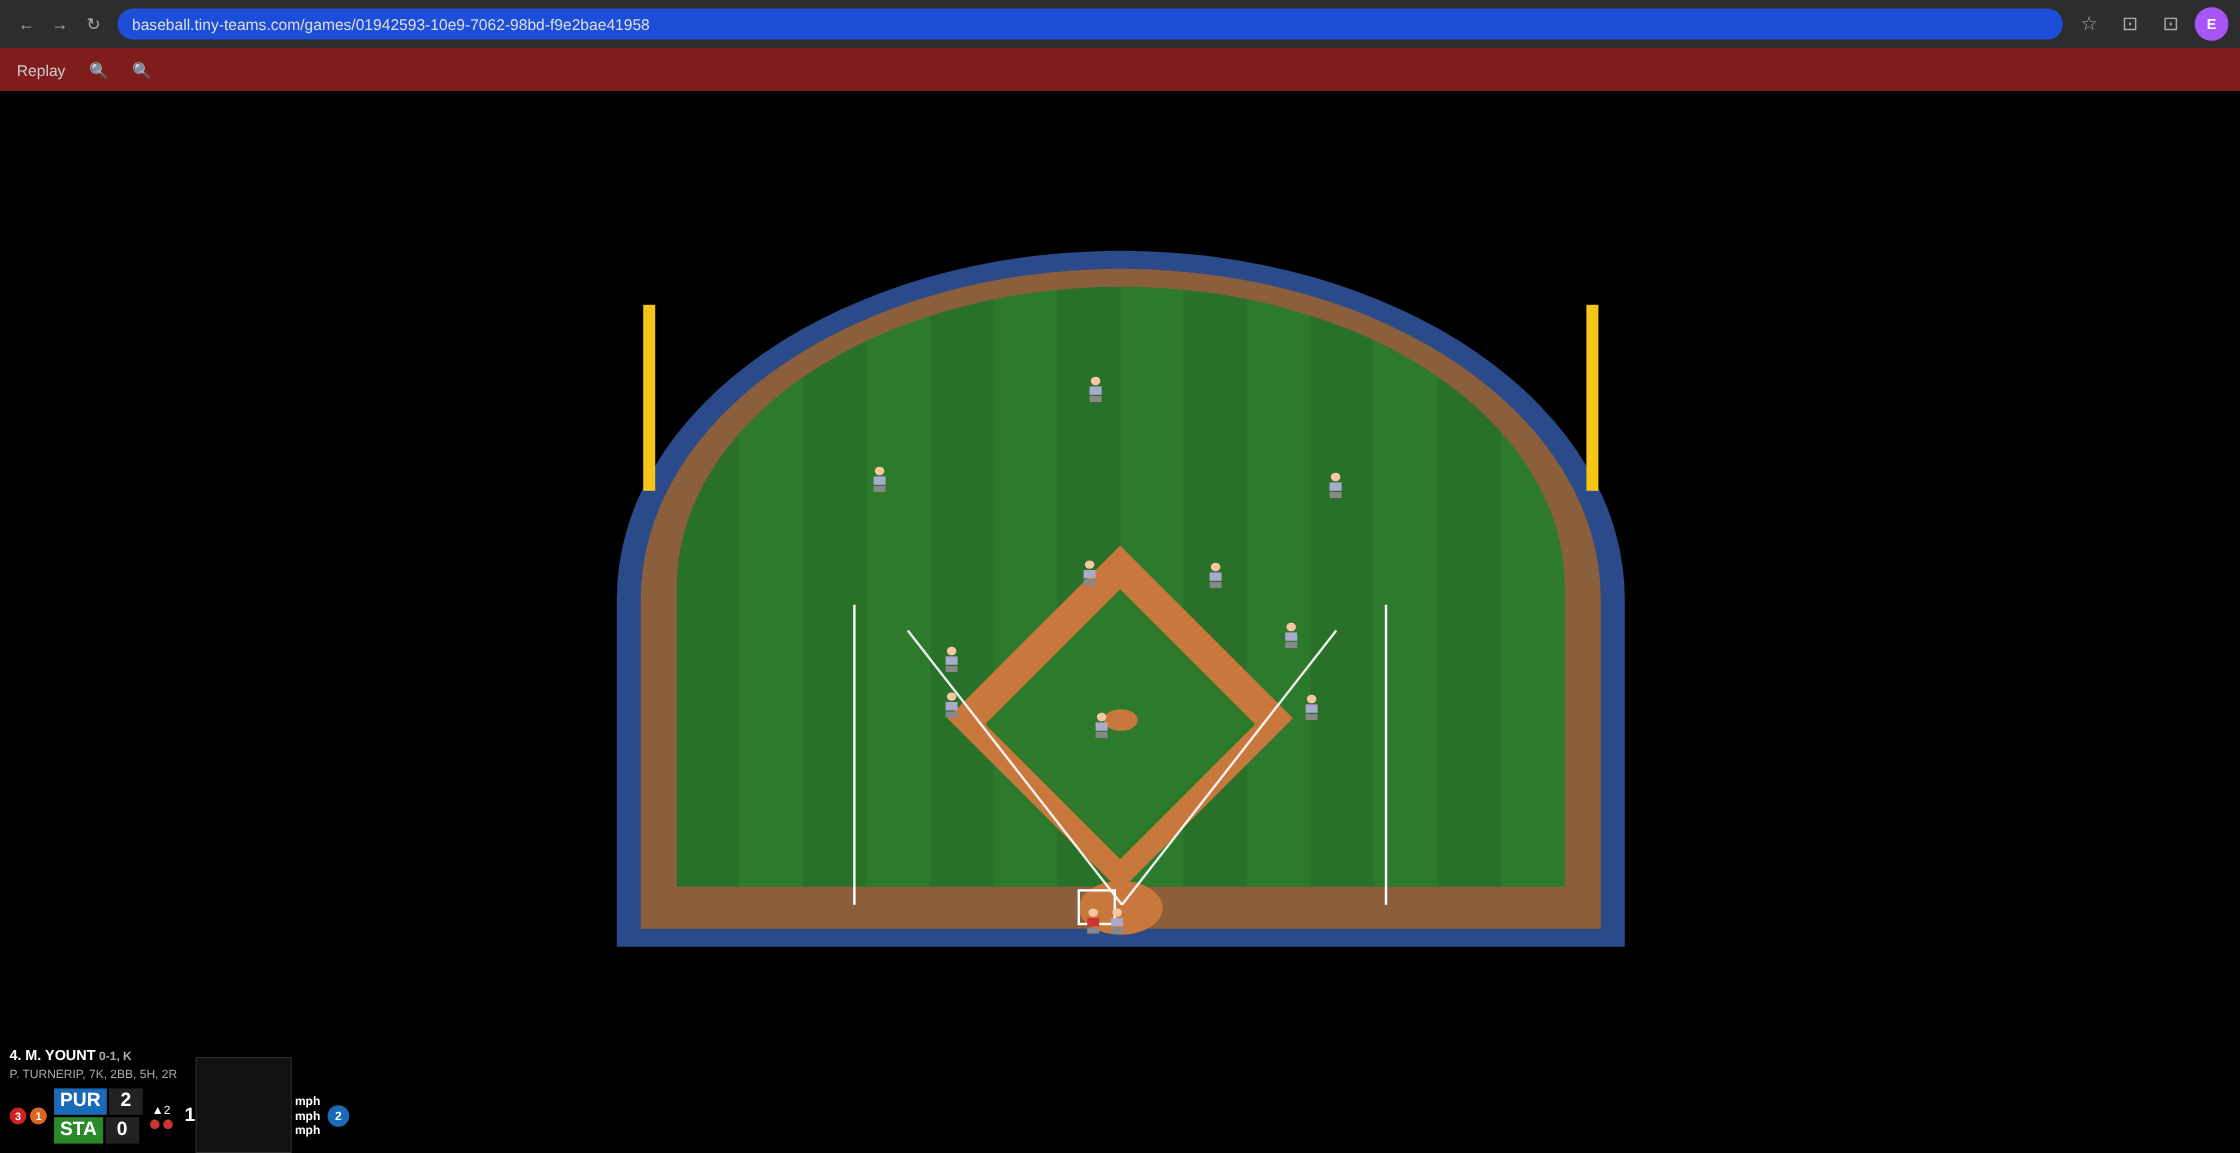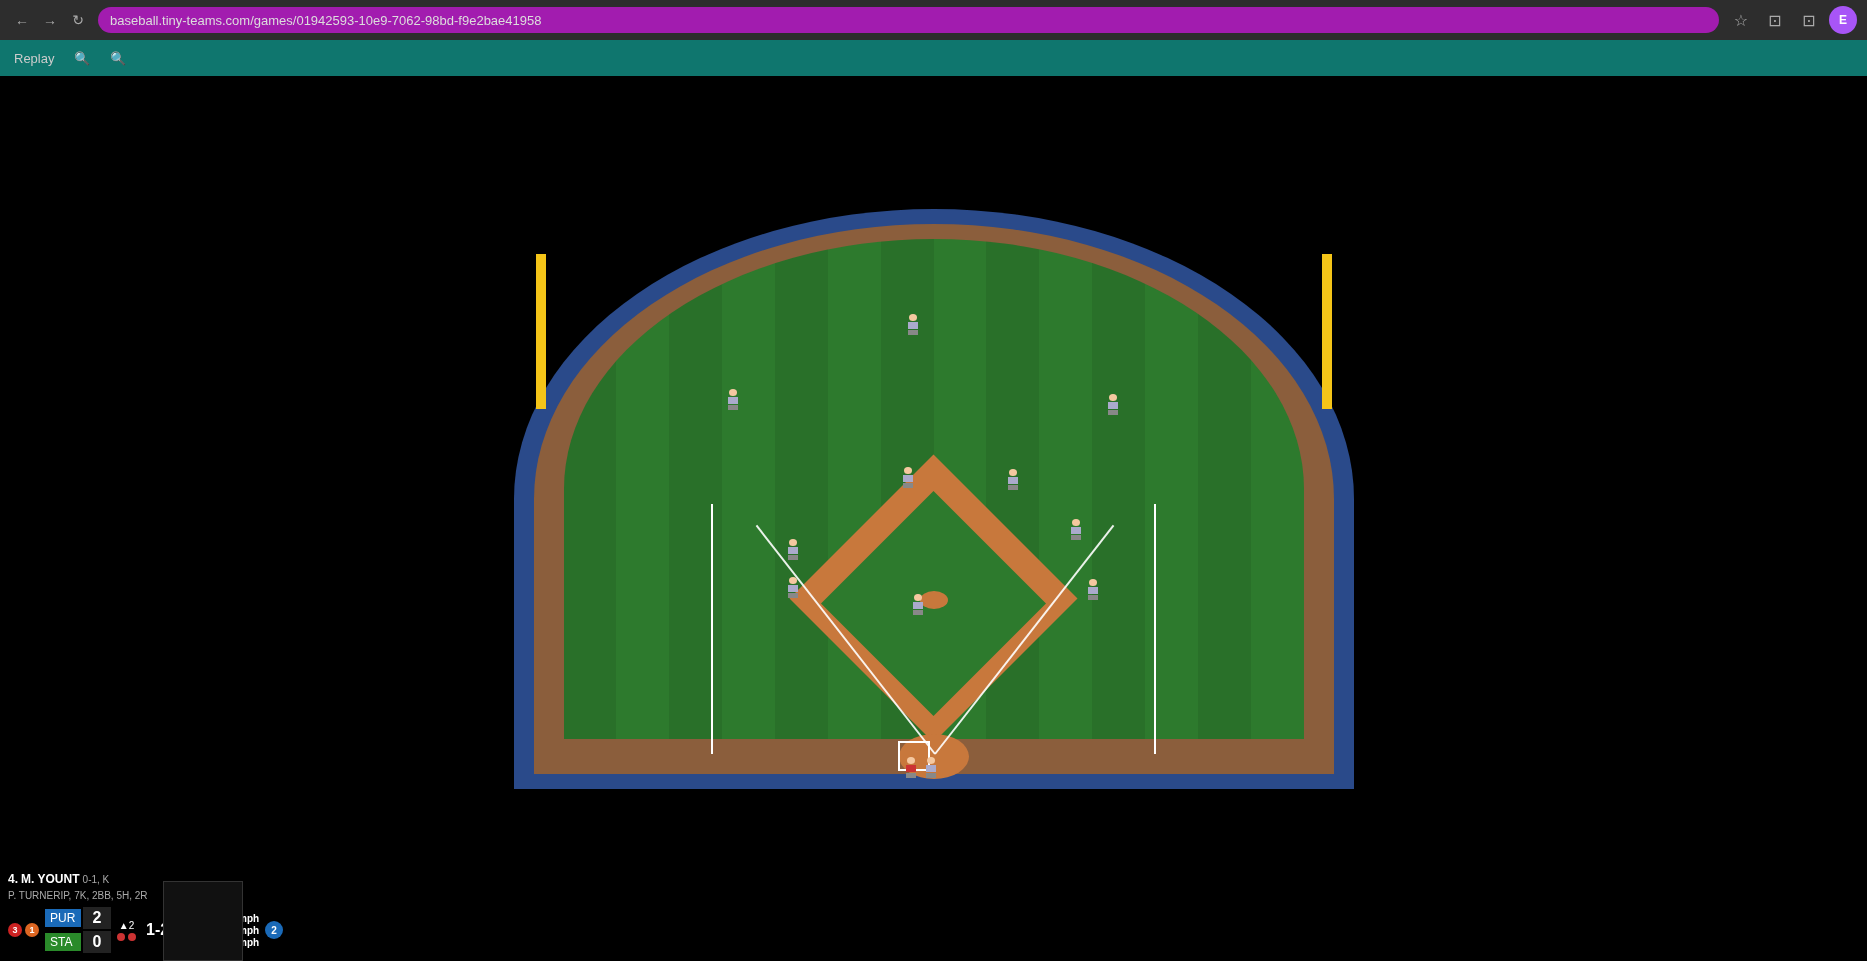--- a/index.html
+++ b/index.html
@@ -34,21 +34,21 @@
       color: #aaa;
       font-size: 14px;
       cursor: pointer;
       display: flex;
       align-items: center;
       justify-content: center;
     }
     .address-bar {
       flex: 1;
       height: 26px;
-      background: #a21caf;
+      background: #1d4ed8;
       border-radius: 13px;
       display: flex;
       align-items: center;
       padding: 0 12px;
       color: #ddd;
       font-size: 13px;
     }
     .browser-actions {
       display: flex;
       gap: 6px;
@@ -78,21 +78,21 @@
       cursor: pointer;
       display: flex;
       align-items: center;
       justify-content: center;
     }
 
     
     .app-toolbar {
       width: 100%;
       height: 36px;
-      background: #0f766e;
+      background: #7f1d1d;
       display: flex;
       align-items: center;
       padding: 0 8px;
       gap: 8px;
     }
     .toolbar-btn {
       background: none;
       border: none;
       color: #ccc;
       font-size: 13px;
@@ -165,32 +165,33 @@
       margin-bottom: 4px;
     }
     .batter-name {
       font-weight: bold;
       font-size: 12px;
       color: white;
     }
     .batter-stats {
       color: #aaa;
       font-size: 10px;
+      font-weight: bold;
     }
     .pitcher-info {
       color: #aaa;
       font-size: 10px;
       margin-bottom: 6px;
     }
     .team-label {
       background: #1a6ab8;
       color: white;
       padding: 2px 5px;
-      font-size: 12px;
-      font-weight: normal;
+      font-size: 16px;
+      font-weight: bold;
       min-width: 36px;
     }
     .team-label.home {
       background: #2a8a2a;
     }
     .score-num {
       background: #222;
       color: white;
       padding: 2px 8px;
       font-size: 16px;

